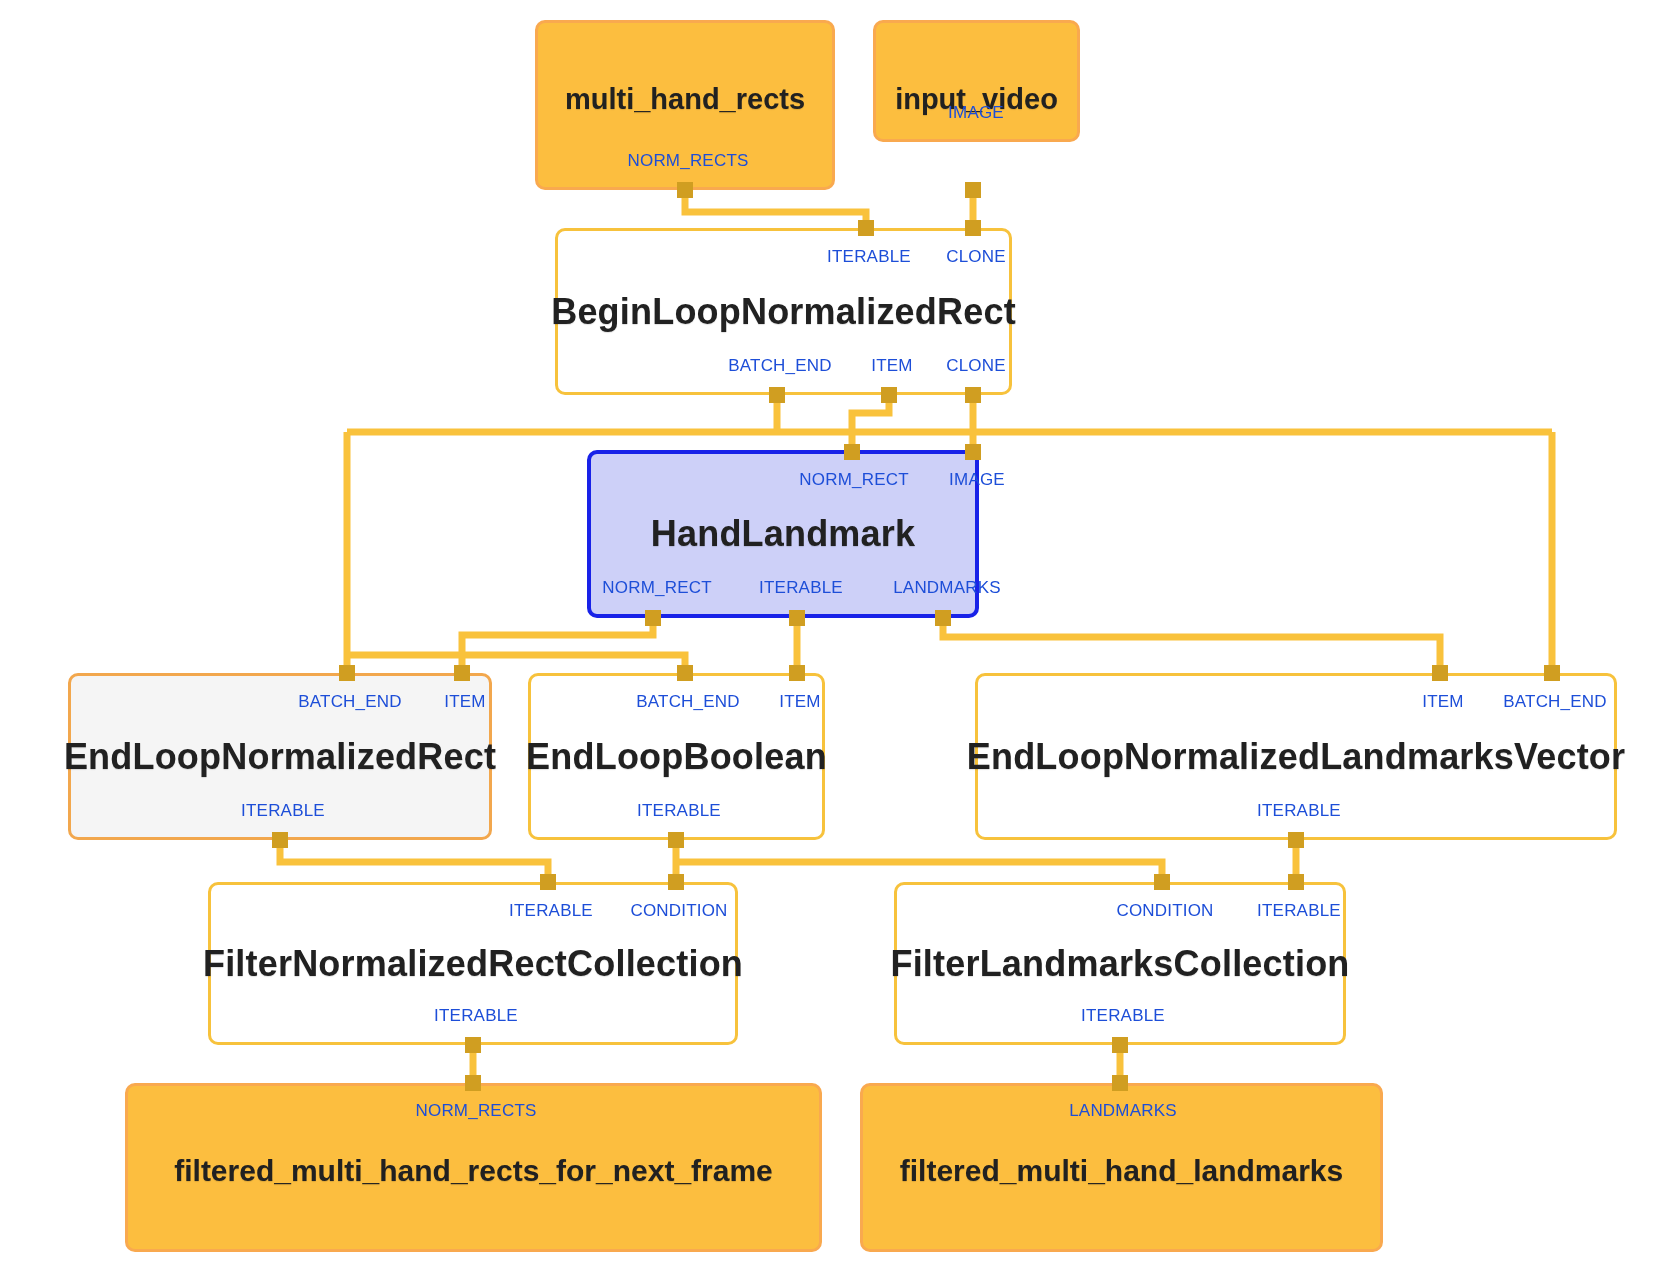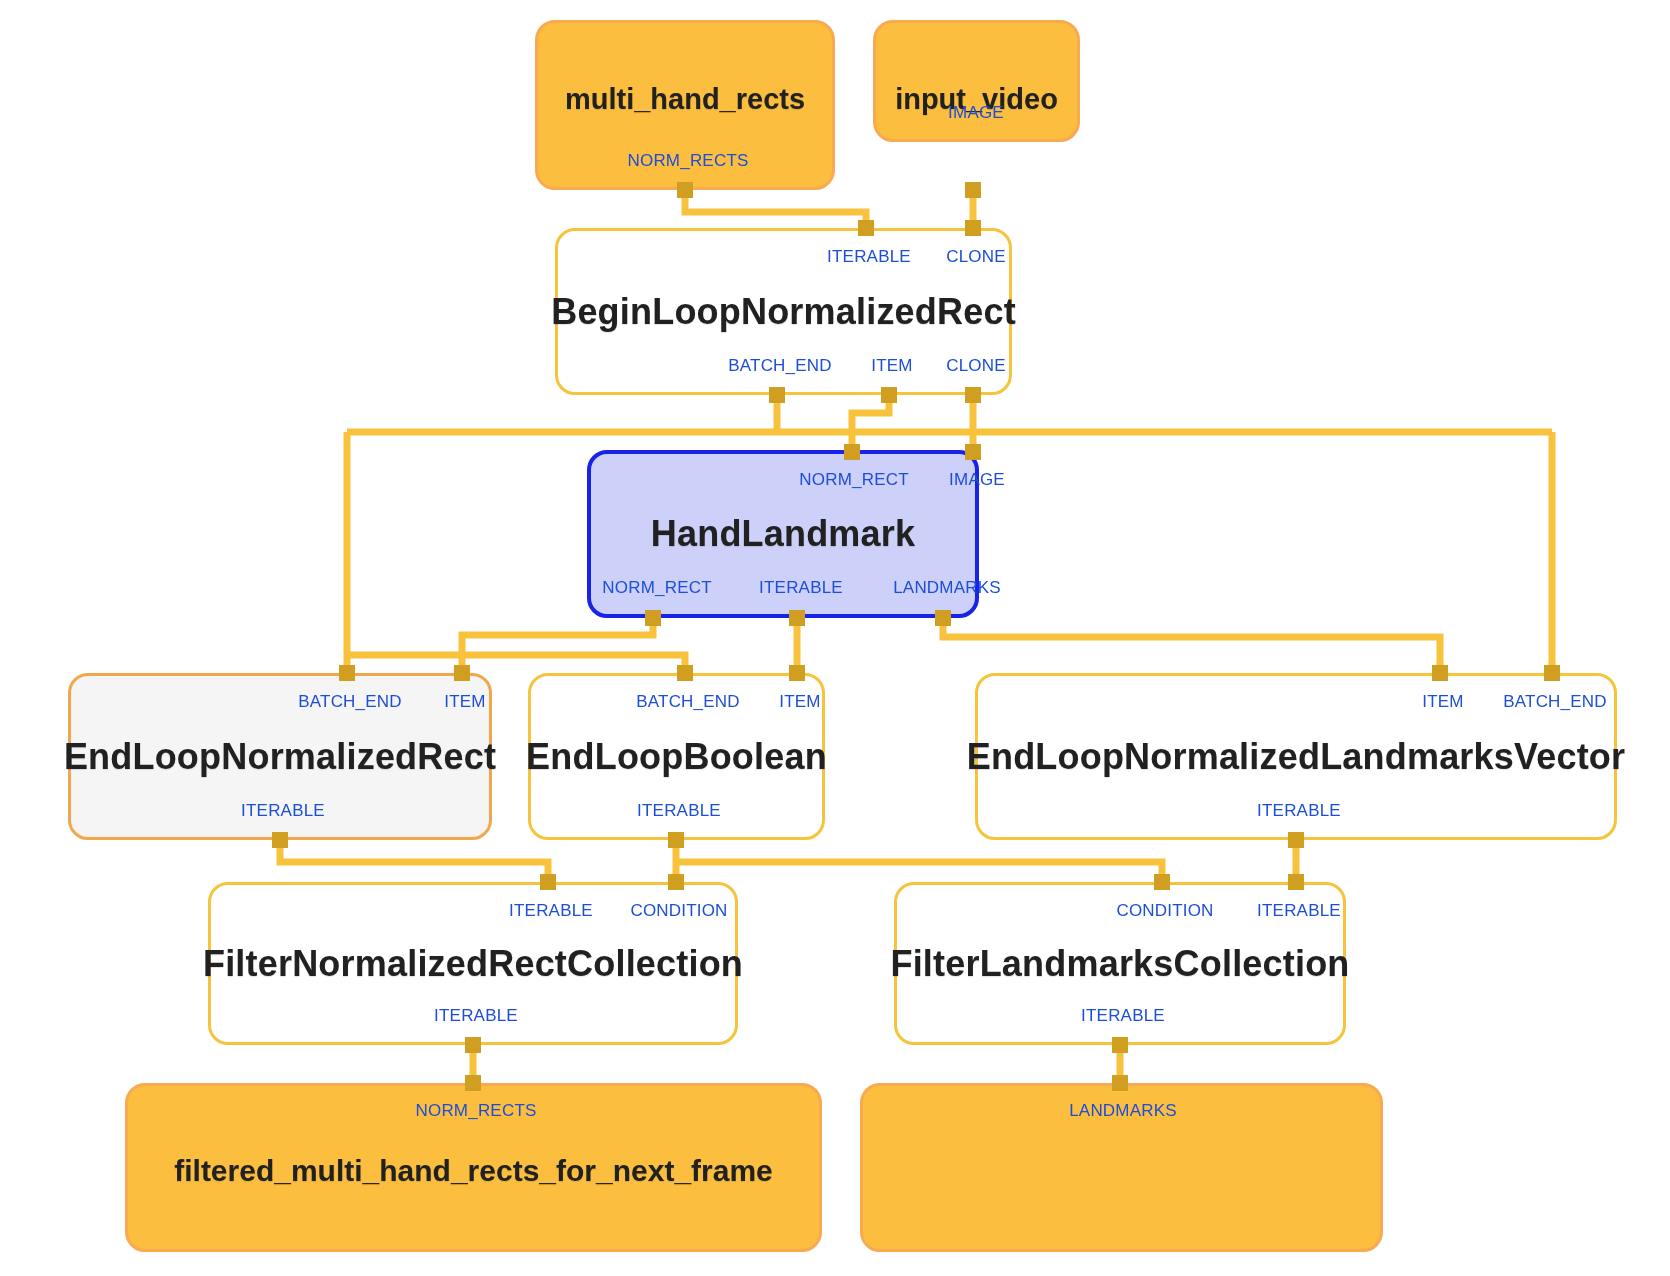--- a/index.html
+++ b/index.html
@@ -7,21 +7,21 @@
     --orange_fill:#FCBE3F; --orange_border:#F9A94F;
     --yellow_border:#F7C23C; --gray_fill:#F5F5F5; --gray_border:#F2A74D;
     --blue_fill:#CDD0F8; --blue_border:#1822E8; --white_fill:#FFFFFF; --text:#212121;
   }
   html,body{margin:0;padding:0;background:var(--background);}
   #canvas{
     position:relative; width:1670px; height:1276px; overflow:hidden;
     background:var(--background);
     font-family:"Liberation Sans", sans-serif; color:var(--text);
   }
-  .node{position:absolute; box-sizing:border-box; border-radius:20px;}
+  .node{position:absolute; box-sizing:border-box; border-radius:10px;}
   .node.orange{background:var(--orange_fill); border:3px solid var(--orange_border);}
   .node.white{background:var(--white_fill); border:3px solid var(--yellow_border);}
   .node.gray{background:var(--gray_fill); border:3px solid var(--gray_border);}
   .node.blue{background:var(--blue_fill); border:4px solid var(--blue_border);}
   .title-wrap{position:absolute; inset:0; display:flex; align-items:center; justify-content:center; pointer-events:none;}
   .title{font-weight:700; font-size:36px; letter-spacing:0.2px; white-space:nowrap; text-shadow:0 1px 1px rgba(0,0,0,0.12);}
   .src-title{position:absolute; left:0; right:0; top:60px; text-align:center; font-weight:700; font-size:29px; white-space:nowrap; text-shadow:0 1px 1px rgba(0,0,0,0.12);}
   .sink-title{position:absolute; left:0; right:0; top:68px; text-align:center; font-weight:700; font-size:30px; white-space:nowrap; text-shadow:0 1px 1px rgba(0,0,0,0.12);}
   .plabel{
     position:absolute; transform:translateX(-50%); white-space:nowrap;
@@ -116,20 +116,21 @@
     <span class="plabel bottom" style="left:226px;">ITERABLE</span>
   </div>
 
   <div class="node orange" style="left:125px;top:1083px;width:697px;height:169px;">
     <span class="plabel sinktop" style="left:348px;">NORM_RECTS</span>
     <div class="sink-title">filtered_multi_hand_rects_for_next_frame</div>
   </div>
 
   <div class="node orange" style="left:860px;top:1083px;width:523px;height:169px;">
     <span class="plabel sinktop" style="left:260px;">LANDMARKS</span>
+    <div class="sink-title">filtered_multi_hand_landmarks</div>
   </div>
 
   <svg class="edges" width="1670" height="1276" viewBox="0 0 1670 1276">
     <g>
       <path d="M685,190 L685,212 L866,212 L866,228"></path>
       <path d="M973,190 L973,228"></path>
       <path d="M777,395 L777,432 M347,432 L1552,432 M347,432 L347,673 M1552,432 L1552,673 M347,655 L685,655 L685,673"></path>
       <path d="M889,395 L889,413 L852,413 L852,452"></path>
       <path d="M973,395 L973,452"></path>
       <path d="M653,618 L653,635 L462,635 L462,673"></path>

